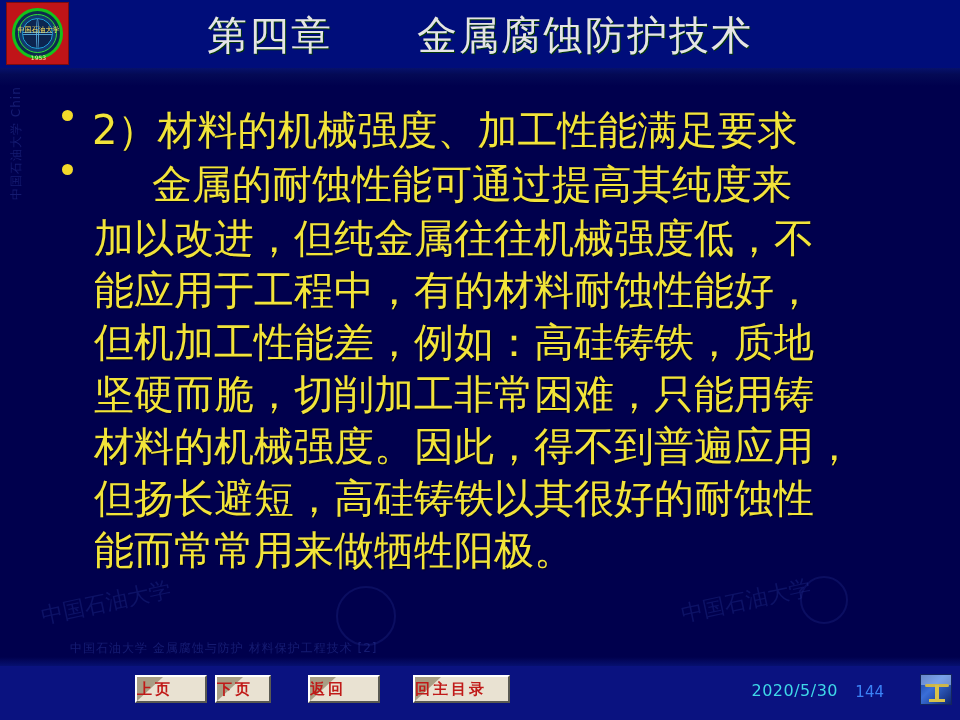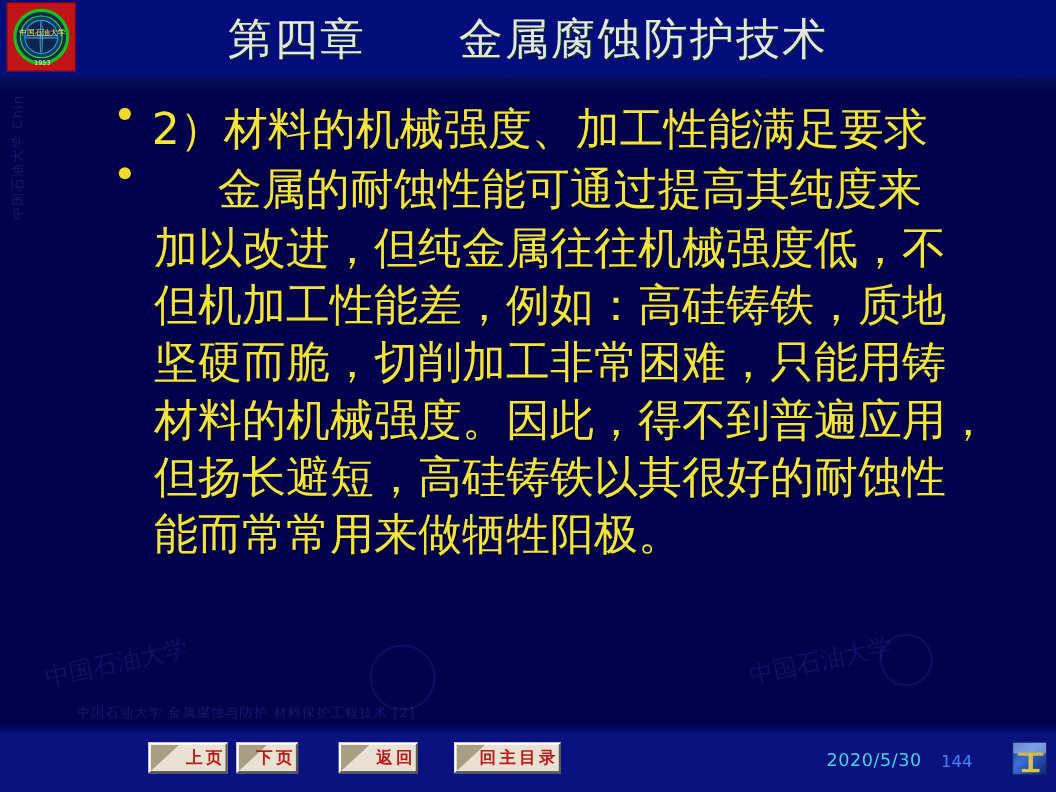--- a/index.html
+++ b/index.html
@@ -114,24 +114,23 @@
     font-weight:normal;
     letter-spacing:2px;
     text-shadow:1px 1px 0 #053a05;
     z-index:7;
     white-space:pre;
   }
 
   
   #body {
     position:absolute;
-    left:0; top:92px;
+    left:0; top:104px;
     width:880px;
     z-index:5;
-    margin-left:46px;
   }
   .bullet-row {
     position:relative;
     padding-left:58px;
     margin-bottom:2px;
   }
   .bullet-dot {
     position:absolute;
     left:62px; top:0.40em;
     width:11px; height:11px;
@@ -176,21 +175,21 @@
     height:28px;
     background:#e9e2d2;
     border-top:2px solid #ffffff;
     border-left:2px solid #ffffff;
     border-right:2px solid #5a5a52;
     border-bottom:2px solid #5a5a52;
     color:#c01a18;
     font-size:15px;
     font-weight:bold;
     letter-spacing:3px;
-    text-align:right;
+    text-align:left;
     line-height:24px;
     overflow:hidden;
     cursor:pointer;
   }
   .navbtn .corner {
     position:absolute; left:0; top:0;
     width:0; height:0;
     border-top:24px solid #9c9277;
     border-right:26px solid transparent;
     opacity:0.85;
@@ -273,20 +272,21 @@
     <div class="bullet-row">
       <span class="bullet-dot"></span>
       <div class="line first">2）材料的机械强度、加工性能满足要求</div>
     </div>
 
     <div class="bullet-row">
       <span class="bullet-dot"></span>
       <div class="line b1">金属的耐蚀性能可通过提高其纯度来</div>
     </div>
     <div class="cont">加以改进，但纯金属往往机械强度低，不</div>
+    <div class="cont">能应用于工程中，有的材料耐蚀性能好，</div>
     <div class="cont">但机加工性能差，例如：高硅铸铁，质地</div>
     <div class="cont">坚硬而脆，切削加工非常困难，只能用铸</div>
     <div class="cont">材料的机械强度。因此，得不到普遍应用，</div>
     <div class="cont">但扬长避短，高硅铸铁以其很好的耐蚀性</div>
     <div class="cont">能而常常用来做牺牲阳极。</div>
   </div>
 
   <div id="footer">
     <div id="footer-top"></div>
 

